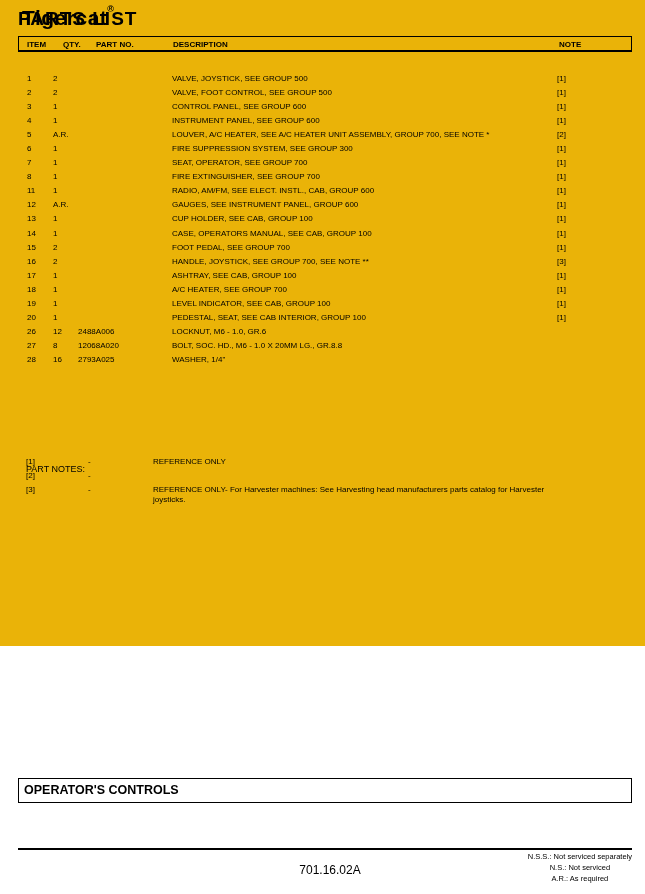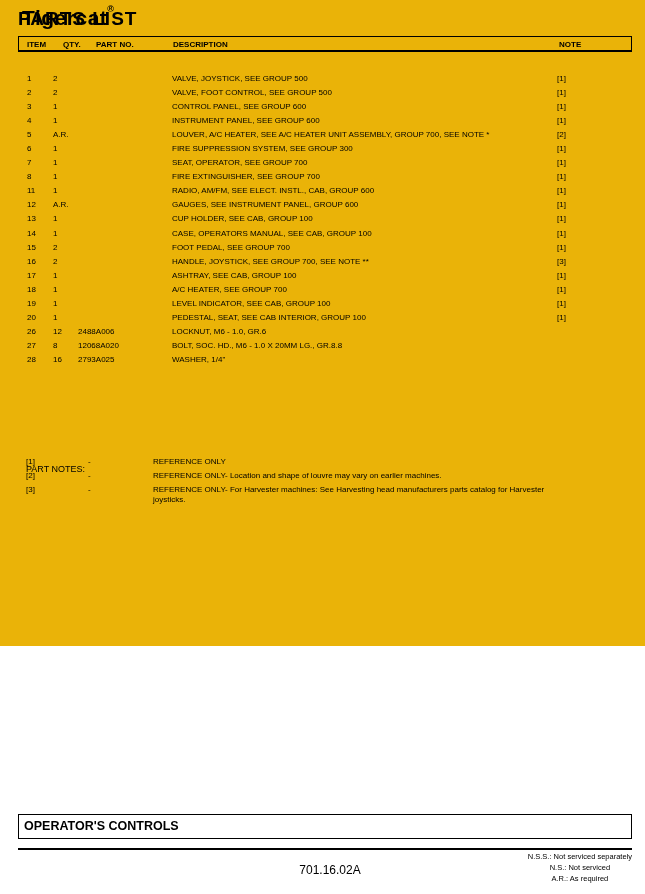--- a/index.html
+++ b/index.html
@@ -45,21 +45,20 @@
   .pn-list { position:absolute; left:26px; top:457px; width:590px; }
   .note-row { position:relative; margin-bottom:4px; min-height:10px; }
   .n-ref  { position:absolute; left:0; top:0; font-size:8px; }
   .n-dash { position:absolute; left:62px; top:0; font-size:8px; }
   .n-text { display:block; margin-left:79px; width:468px; font-size:8px; line-height:10px;padding-left:48px; }
 
   
   .footer-box {
     position:absolute; left:18px; top:778px; width:614px; height:25px;
     border:1.5px solid #000;
-    margin-top:36px;
   }
   .footer-box span { display:block; margin-left:5px; line-height:22px; font-size:12.5px; font-weight:bold; white-space:nowrap; }
   .footer-rule { position:absolute; left:18px; top:848px; width:614px; height:0; border-top:2px solid #000; }
   .legend { position:absolute; right:13px; top:851px; text-align:center; }
   .legend-line { font-size:7.5px; line-height:11px; white-space:nowrap; }
   .doc-number { position:absolute; left:18px; top:863px; width:624px; text-align:center; font-size:12px; white-space:nowrap; }
 </style>
 </head>
 <body>
 
@@ -230,21 +229,20 @@
   <div class="pn-heading">PART NOTES:</div>
   <div class="pn-list">
       <div class="note-row">
         <span class="n-ref">[1]</span>
         <span class="n-dash">-</span>
         <span class="n-text">REFERENCE ONLY</span>
       </div>
       <div class="note-row">
         <span class="n-ref">[2]</span>
         <span class="n-dash">-</span>
-        <span class="n-text">REFERENCE ONLY- Location and shape of louvre may vary on earlier machines.</span>
       </div>
       <div class="note-row">
         <span class="n-ref">[3]</span>
         <span class="n-dash">-</span>
         <span class="n-text">REFERENCE ONLY- For Harvester machines: See Harvesting head manufacturers parts catalog for Harvester joysticks.</span>
       </div>
     </div>
 
   <div class="footer-box">
     <span>OPERATOR'S CONTROLS</span>

